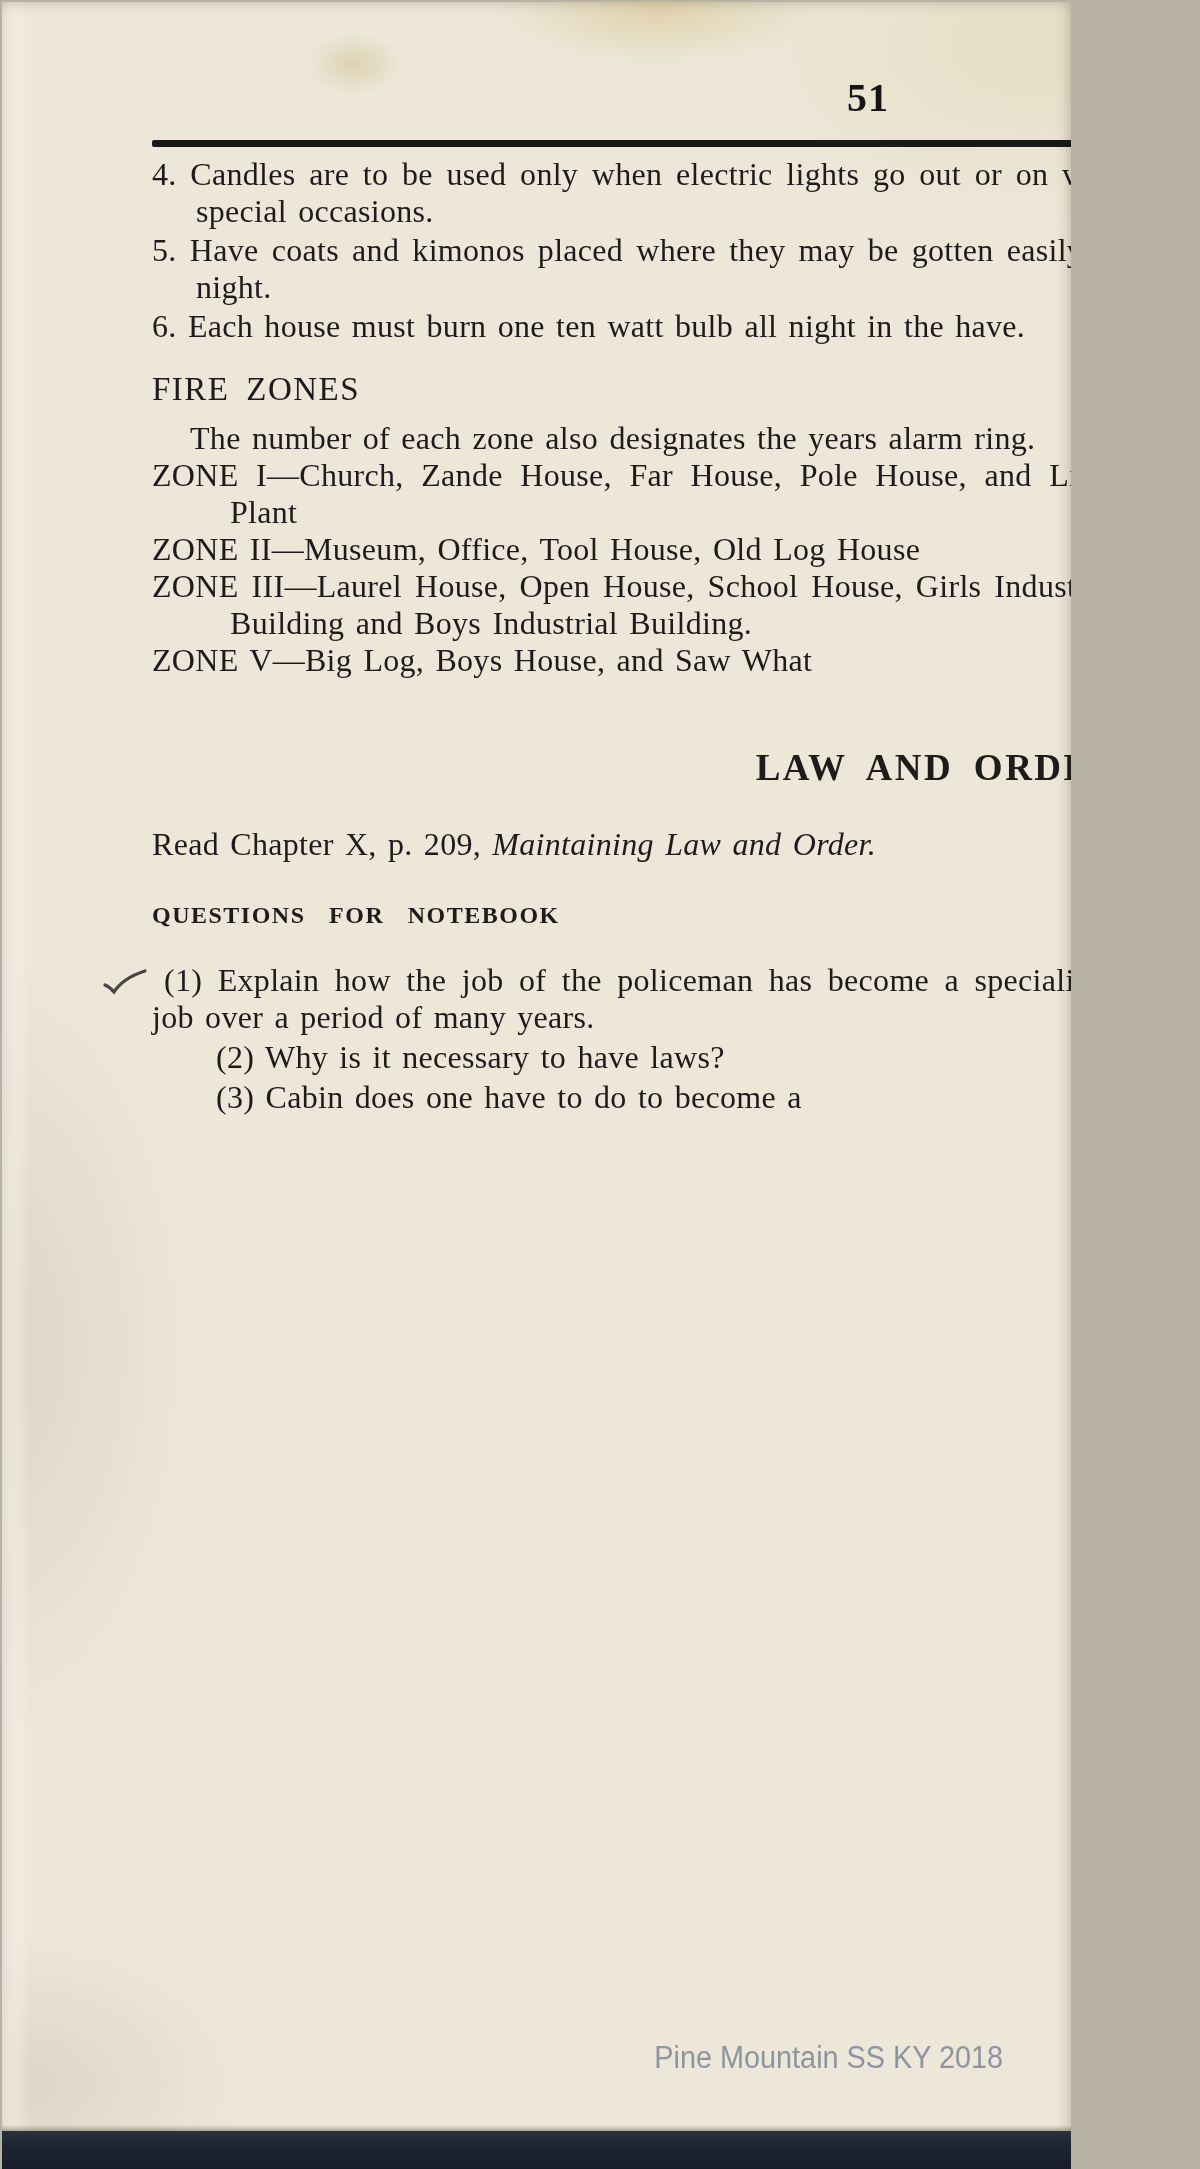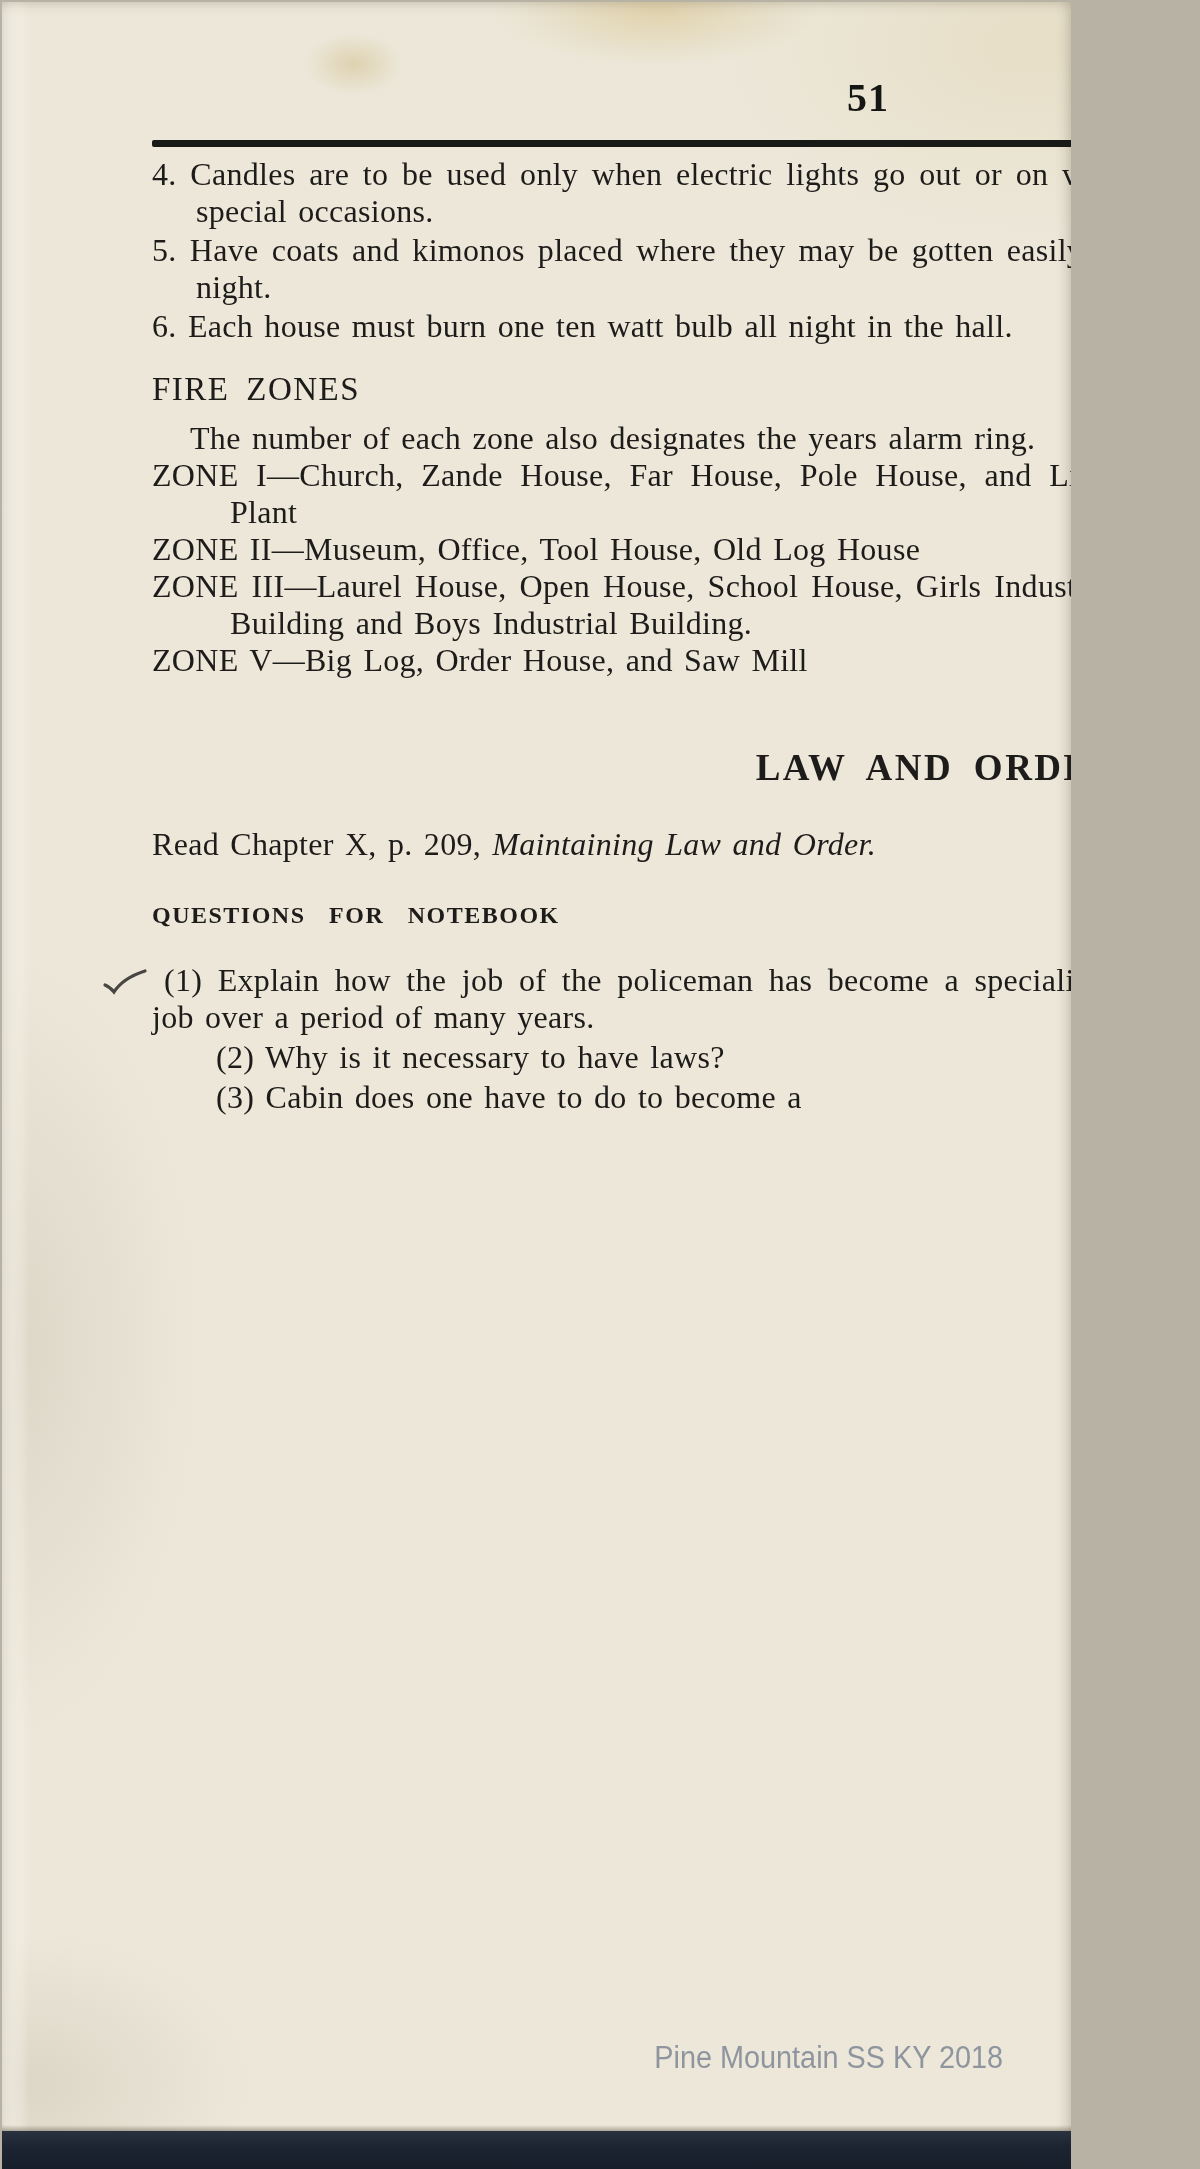--- a/index.html
+++ b/index.html
@@ -167,28 +167,28 @@
 <div class="page">
 
   <div class="page-number">51</div>
 
   <div class="header-rule"></div>
 
   <div class="content">
 
     <p class="rule-item"><span>4.</span> <span>Candles are to be used only when electric lights go out or on very special occasions.</span></p>
     <p class="rule-item"><span>5.</span> <span>Have coats and kimonos placed where they may be gotten easily at night.</span></p>
-    <p class="rule-item"><span>6.</span> <span>Each house must burn one ten watt bulb all night in the hall.</span></p>
+    <p class="rule-item"><span>6.</span> <span>Each house must burn one ten watt bulb all night in the have.</span></p>
 
     <p class="section-heading">FIRE ZONES</p>
     <p class="fz-intro">The number of each zone also designates the years alarm ring.</p>
     <p class="zone-item">ZONE I—Church, Zande House, Far House, Pole House, and Light Plant</p>
     <p class="zone-item">ZONE II—Museum, Office, Tool House, Old Log House</p>
     <p class="zone-item">ZONE III—Laurel House, Open House, School House, Girls Industrial Building and Boys Industrial Building.</p>
-    <p class="zone-item">ZONE V—Big Log, Order House, and Saw Mill</p>
+    <p class="zone-item">ZONE V—Big Log, Boys House, and Saw What</p>
 
     <p class="law-heading">LAW AND ORDER</p>
 
     <p class="read-line"><span>Read Chapter X, p. 209, </span><i>Maintaining Law and Order.</i></p>
 
     <p class="questions-heading">QUESTIONS FOR NOTEBOOK</p>
 
     <p class="question-1">
       <svg class="checkmark" viewBox="0 0 46 28" aria-hidden="true">
         <path d="M3 17 Q8 19 12 24 Q21 10 43 3" fill="none" stroke="#474641" stroke-width="3.2" stroke-linecap="round"></path>

